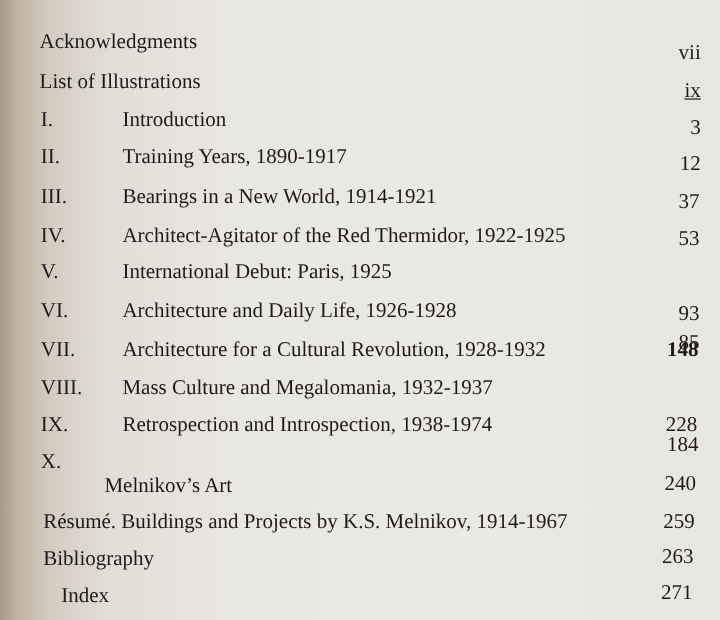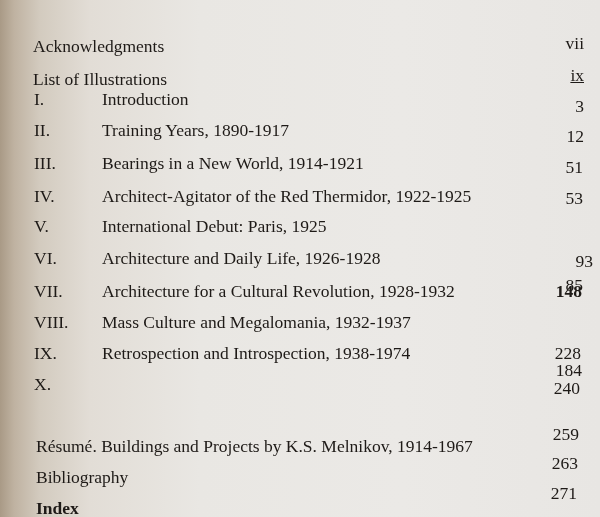--- a/index.html
+++ b/index.html
@@ -23,21 +23,20 @@
       position: absolute;
       left: 0;
       width: 600px;
       font-size: 17.5px;
       line-height: 20px;
     }
     .front {
       position: absolute;
       left: 33px;
       white-space: nowrap;
-      margin-top: 12px;
     }
     .num {
       position: absolute;
       left: 34px;
       white-space: nowrap;
     }
     .title {
       position: absolute;
       left: 102px;
       white-space: nowrap;
@@ -74,63 +73,64 @@
     <span class="pg" style="right:16px; top:7px;">3</span>
   </div>
   <div class="row" style="top:120px;">
     <span class="num">II.</span>
     <span class="title">Training Years, 1890-1917</span>
     <span class="pg" style="right:16px; top:6px;">12</span>
   </div>
   <div class="row" style="top:153px;">
     <span class="num">III.</span>
     <span class="title">Bearings in a New World, 1914-1921</span>
-    <span class="pg" style="right:17px; top:4px;">51</span>
+    <span class="pg" style="right:17px; top:4px;">37</span>
   </div>
   <div class="row" style="top:186px;">
     <span class="num">IV.</span>
     <span class="title">Architect-Agitator of the Red Thermidor, 1922-1925</span>
     <span class="pg" style="right:17px; top:2px;">53</span>
   </div>
   <div class="row" style="top:216px;">
     <span class="num">V.</span>
     <span class="title">International Debut: Paris, 1925</span>
     <span class="pg" style="right:17px; top:15px;margin-top:44px;">85</span>
   </div>
   <div class="row" style="top:248px;">
     <span class="num">VI.</span>
     <span class="title">Architecture and Daily Life, 1926-1928</span>
-    <span class="pg" style="right:7px; top:3px;">93</span>
+    <span class="pg" style="right:17px; top:3px;">93</span>
   </div>
   <div class="row" style="top:281px;">
     <span class="num">VII.</span>
     <span class="title">Architecture for a Cultural Revolution, 1928-1932</span>
     <span class="pg" style="right:18px; top:0px;font-weight:bold;">148</span>
   </div>
   <div class="row" style="top:312px;">
     <span class="num">VIII.</span>
     <span class="title">Mass Culture and Megalomania, 1932-1937</span>
     <span class="pg" style="right:18px; top:0px;margin-top:48px;">184</span>
   </div>
   <div class="row" style="top:343px;">
     <span class="num">IX.</span>
     <span class="title">Retrospection and Introspection, 1938-1974</span>
     <span class="pg" style="right:19px; top:0px;">228</span>
   </div>
   <div class="row" style="top:374px; height:40px;">
     <span class="num">X.</span>
-    <span class="pg" style="right:20px; top:4px;">240</span>
+    <span class="title2">Melnikov’s Art</span>
+    <span class="pg" style="right:20px; top:18px;">240</span>
   </div>
 
   <div class="row" style="top:424px;">
     <span class="front" style="left:36px;">Résumé. Buildings and Projects by K.S. Melnikov, 1914-1967</span>
     <span class="pg" style="right:21px; top:0px;">259</span>
   </div>
   <div class="row" style="top:455px;">
     <span class="front" style="left:36px;">Bibliography</span>
     <span class="pg" style="right:22px; top:-2px;">263</span>
   </div>
   <div class="row" style="top:486px;">
-    <span class="front" style="left:36px;font-weight:bold;">Index</span>
+    <span class="front" style="left:51px;">Index</span>
     <span class="pg" style="right:23px; top:-3px;">271</span>
   </div>
 
 </div>
 
 </body></html>

